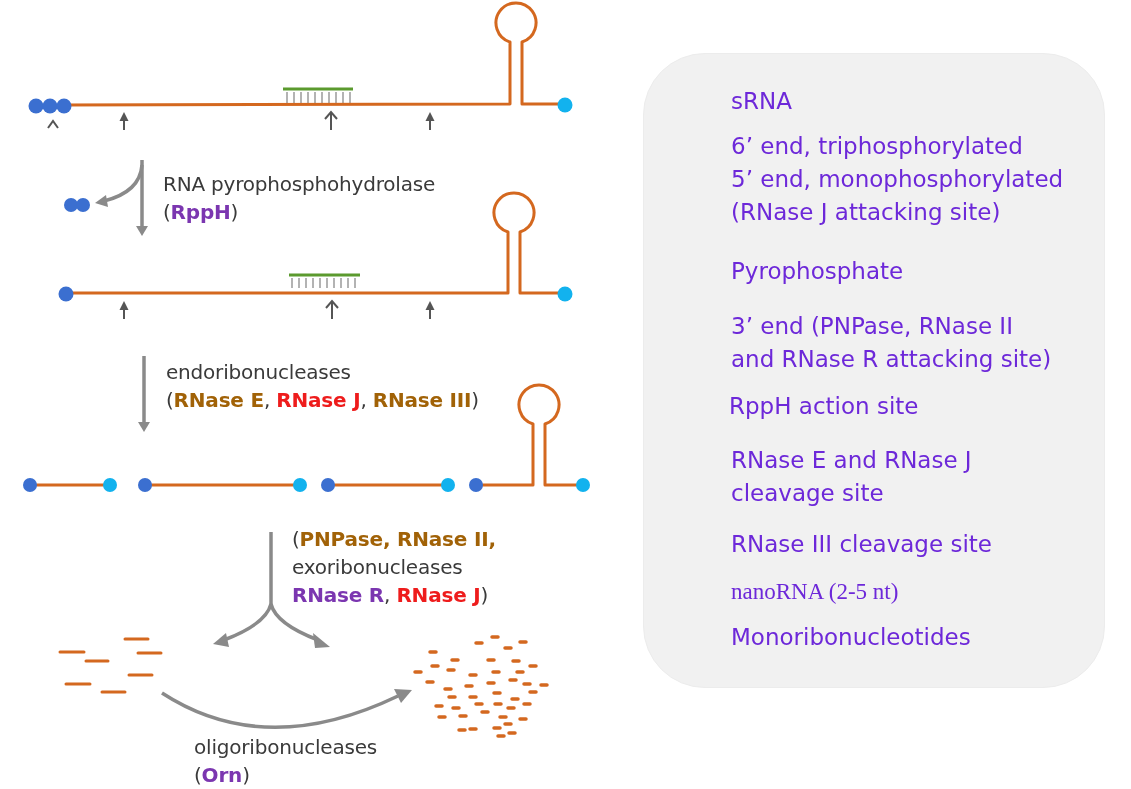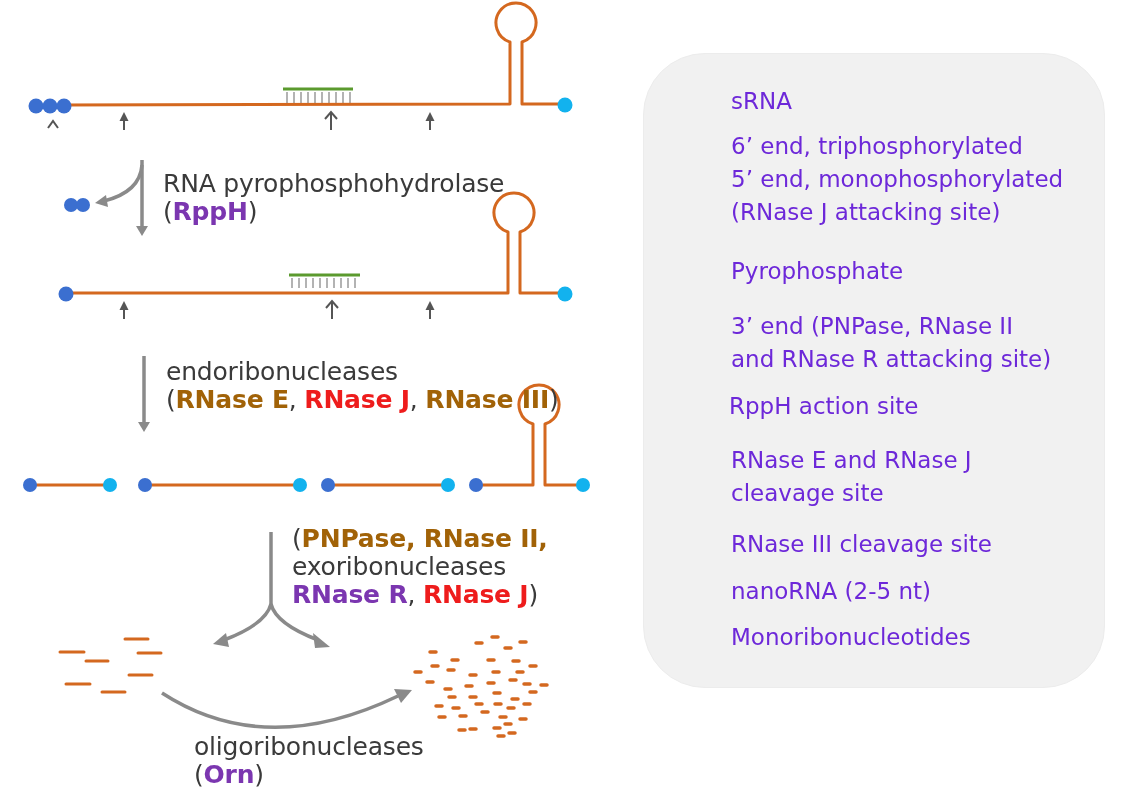--- a/index.html
+++ b/index.html
@@ -1,19 +1,19 @@
 <!DOCTYPE html>
 <html><head>
 <meta charset="utf-8">
 <style>
   html, body { margin: 0; padding: 0; background: #ffffff; }
   body { width: 1131px; height: 789px; position: relative; overflow: hidden;
          font-family: "DejaVu Sans", "Liberation Sans", sans-serif; color: #333333; }
   #diagram { position: absolute; left: 0; top: 0; }
-  .lbl { position: absolute; font-size: 25px; line-height: 28px; color: #3a3a3a; white-space: nowrap; letter-spacing: -0.2px; }
+  .lbl { position: absolute; font-size: 20px; line-height: 28px; color: #3a3a3a; white-space: nowrap; letter-spacing: -0.2px; }
   .b { font-weight: bold; }
   .blk { color: #a16207; margin-top: 7px; }
   .purple { color: #7b36b0; }
   .red { color: #ee1c1c; }
   .legend { position: absolute; left: 643px; top: 53px; width: 460px; height: 633px;
             background: #f1f1f1; border-radius: 62px; border: 1px solid #ececec; }
   .leg-item { position: absolute; left: 90px; font-size: 23px; line-height: 33px; color: #6d28d9; white-space: nowrap; }
 </style>
 </head>
 <body>
@@ -266,14 +266,14 @@
 <div class="leg-item" style="left:731px; top:310px;">
     <div>3’ end (PNPase, RNase II</div>
     <div>and RNase R attacking site)</div>
   </div>
 <div class="leg-item" style="left:729px; top:390px;"><span>RppH action site</span></div>
 <div class="leg-item" style="left:731px; top:444px;">
     <div>RNase E and RNase J</div>
     <div>cleavage site</div>
   </div>
 <div class="leg-item" style="left:731px; top:528px;"><span>RNase III cleavage site</span></div>
-<div class="leg-item" style="left:731px; top:575px;"><span>nanoRNA (2-5 nt)</span></div>
+<div class="leg-item" style="left:731px; top:575px;font-family:Liberation Serif, serif;"><span>nanoRNA (2-5 nt)</span></div>
 <div class="leg-item" style="left:731px; top:621px;"><span>Monoribonucleotides</span></div>
 
 </body></html>

